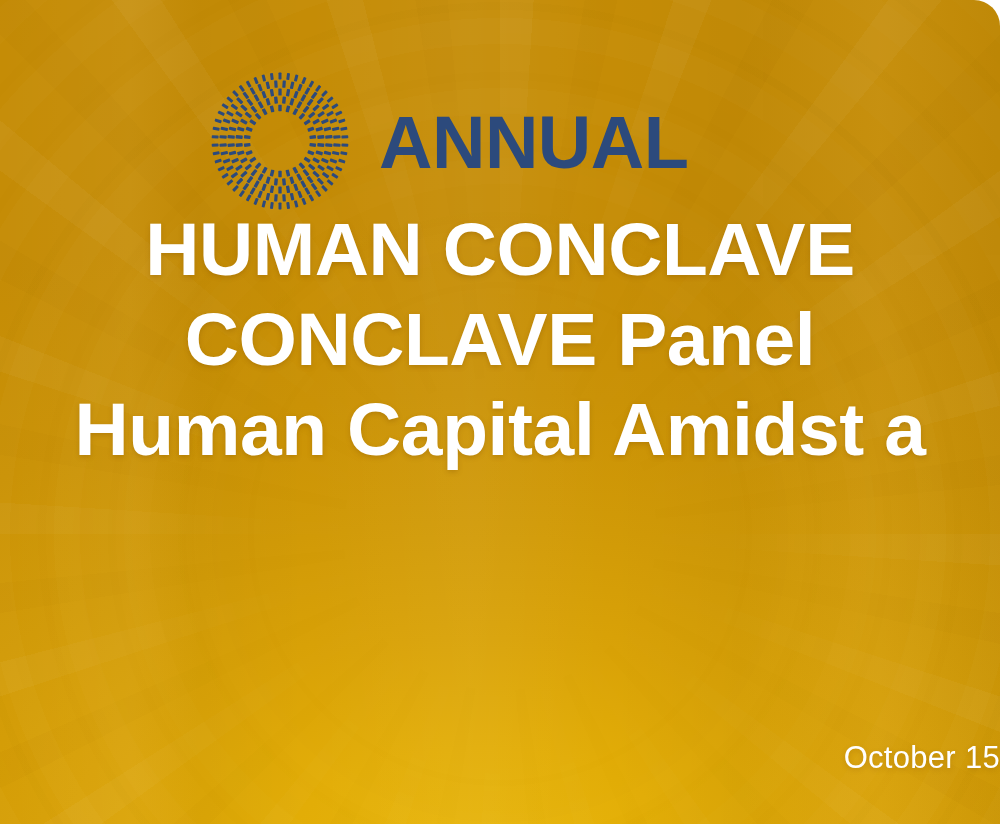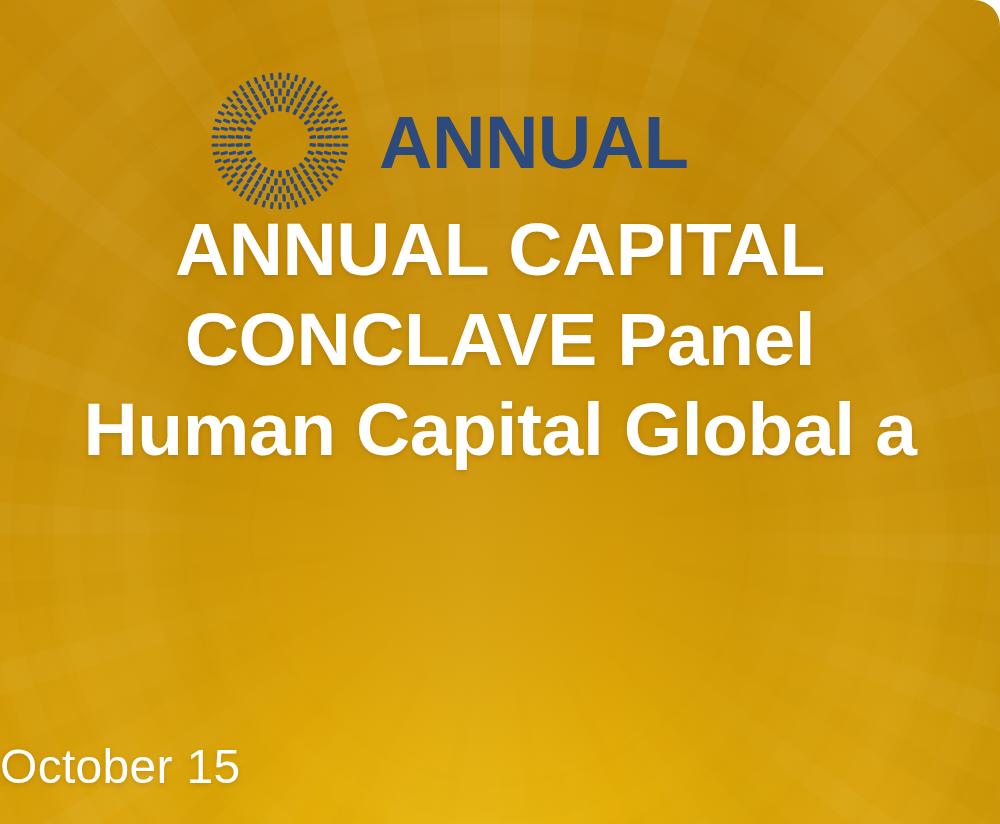--- a/index.html
+++ b/index.html
@@ -137,24 +137,24 @@
     letter-spacing:-0.4px;
     color:#ffffff;
     text-shadow:0 2px 5px rgba(130,78,0,0.30);
     white-space:nowrap;
   }
 
   
   #event-date {
     position:absolute;
     left:0; right:0; top:742px;
-    text-align:left;
+    text-align:right;
     font-family:"Liberation Sans", sans-serif;
     font-weight:400;
-    font-size:48px;
+    font-size:31px;
     line-height:1.05;
     letter-spacing:0.3px;
     color:#ffffff;
     text-shadow:0 2px 5px rgba(130,78,0,0.26);
   }
 </style>
 </head>
 <body>
 
 <div id="banner">
@@ -362,20 +362,20 @@
           <rect x="73.50" y="6.60" width="3.00" height="6.80" rx="0.7" transform="rotate(352.80 75 75)"></rect>
         </g>
     </svg>
 
     <div id="logo-wordmark">
       <span class="wm-line">ANNUAL</span>
     </div>
   </div>
 
   <div id="headline">
-    <span class="hl-line">ANNUAL CAPITAL</span>
+    <span class="hl-line">HUMAN CONCLAVE</span>
     <span class="hl-line">CONCLAVE Panel</span>
-    <span class="hl-line">Human Capital Global a</span>
+    <span class="hl-line">Human Capital Amidst a</span>
   </div>
 
   <div id="event-date">October 15</div>
 
 </div>
 
 </body></html>

